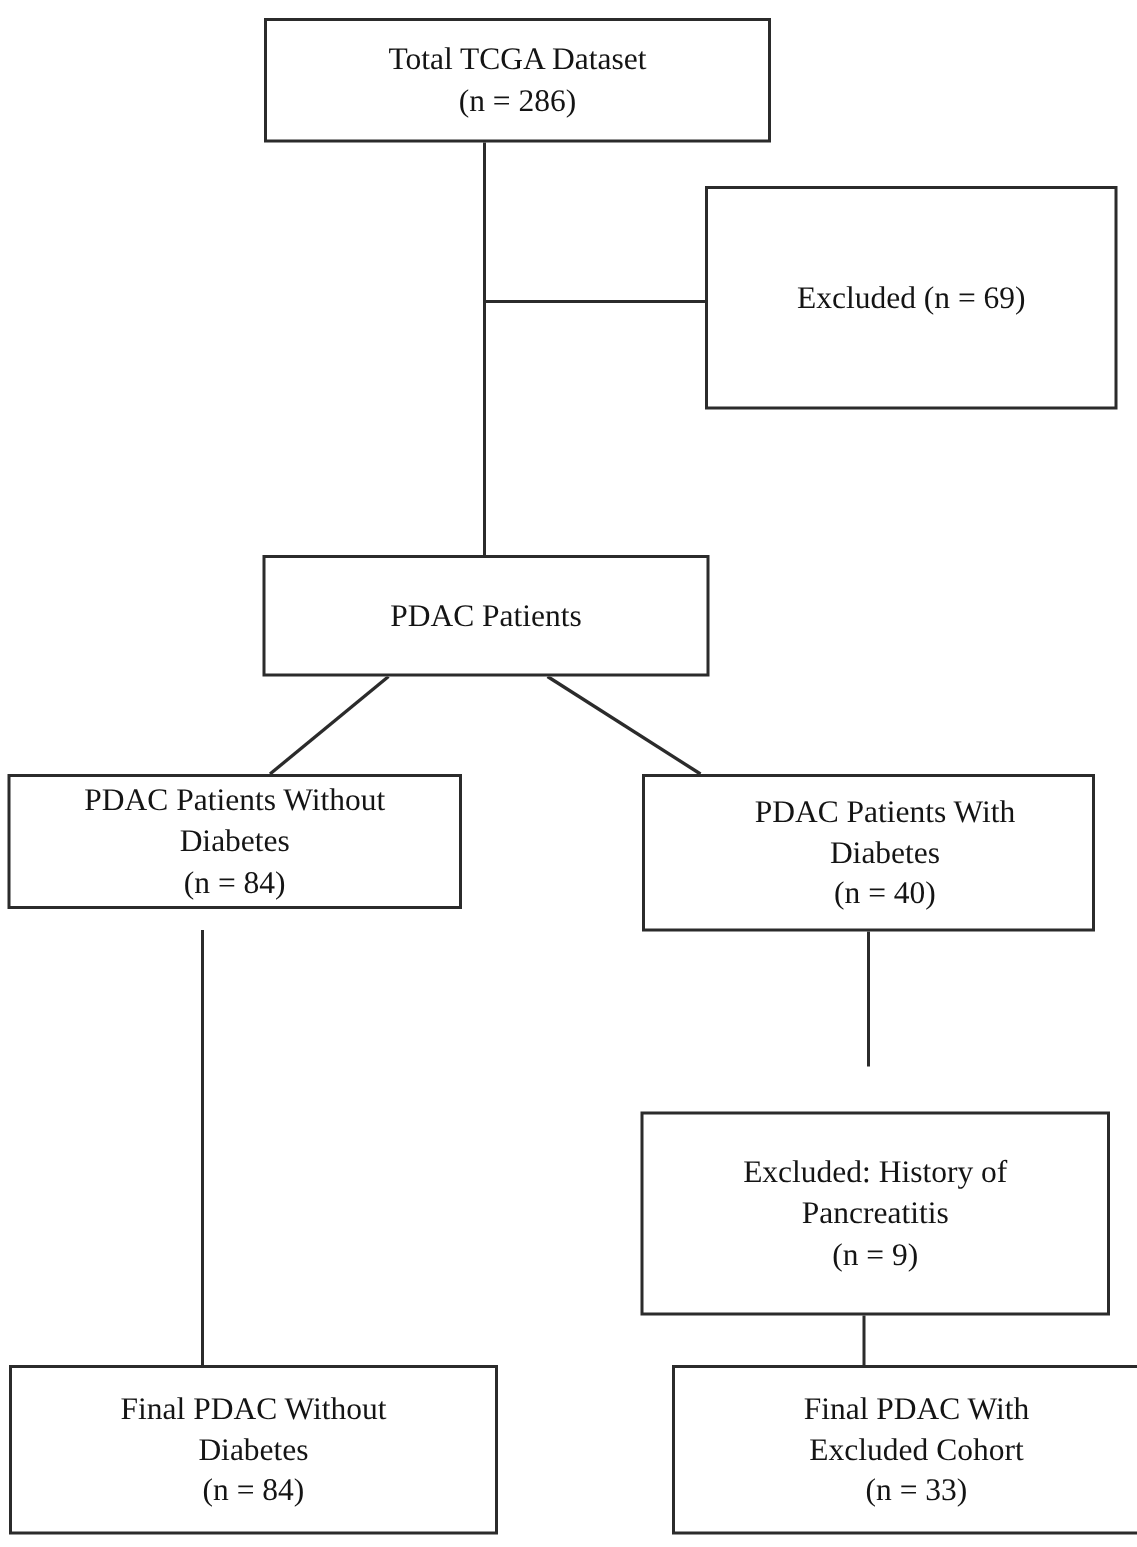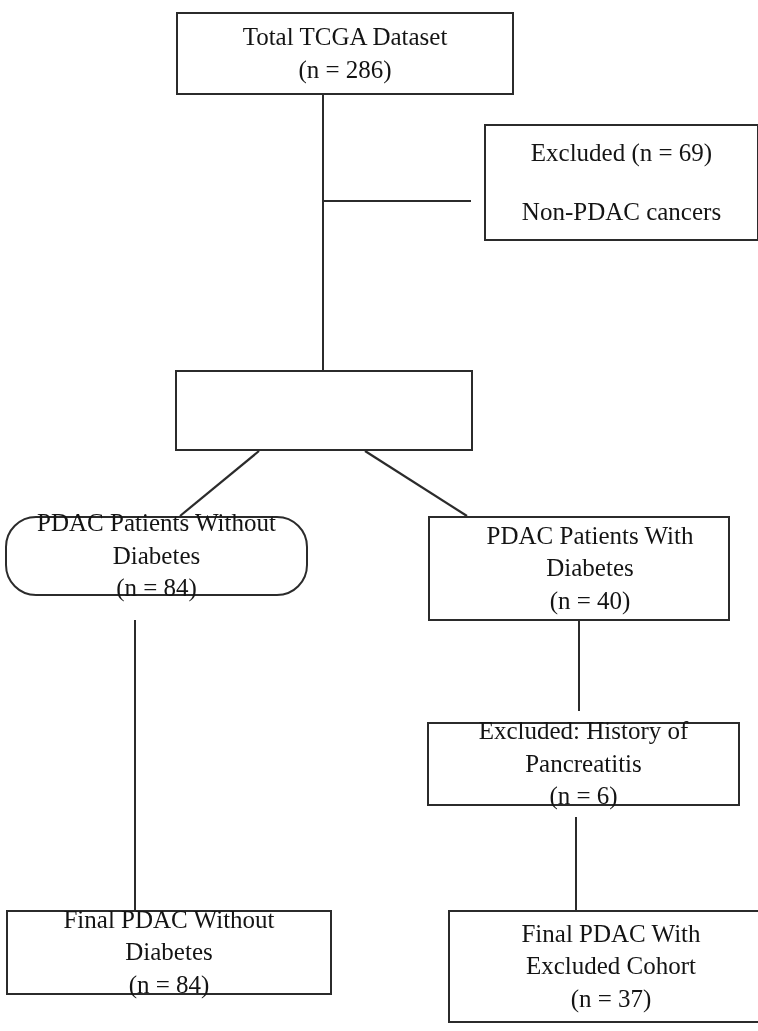--- a/index.html
+++ b/index.html
@@ -19,41 +19,41 @@
     position: absolute;
     box-sizing: border-box;
     border: 2px solid #2b2b2b;
     background: #ffffff;
     display: flex;
     flex-direction: column;
     align-items: center;
     justify-content: center;
     text-align: center;
     color: #141414;
-    font-size: 25px;
+    font-size: 21px;
     line-height: 1.30;
     z-index: 2;
   }
   .node .ln {
     display: block;
     white-space: nowrap;
   }
   
   .node.gapped .ln + .ln {
     margin-top: 26px;
   }
 
   
   #node-total        { left: 176px; top: 12px;  width: 338px; height: 83px; }
-  #node-excluded     { left: 470px; top: 124px; width: 275px; height: 117px; margin-left: 14px; }
+  #node-excluded     { left: 470px; top: 124px; width: 275px; height: 149px; }
   #node-identified   { left: 175px; top: 370px; width: 298px; height: 81px; }
-  #node-without-dm   { left: 5px;   top: 516px; width: 303px; height: 80px; border-radius: 31px; }
+  #node-without-dm   { left: 5px;   top: 516px; width: 303px; height: 90px; }
   #node-with-dm      { left: 428px; top: 516px; width: 302px; height: 105px; padding-left: 22px; }
-  #node-pancreatitis { left: 427px; top: 722px; width: 313px; height: 84px; }
-  #node-final-without{ left: 6px;   top: 910px; width: 326px; height: 85px; }
+  #node-pancreatitis { left: 427px; top: 741px; width: 313px; height: 136px; }
+  #node-final-without{ left: 6px;   top: 910px; width: 326px; height: 113px; }
   #node-final-with   { left: 428px; top: 910px; width: 326px; height: 113px; margin-left: 20px; }
 
   
   .conn {
     position: absolute;
     background: #2b2b2b;
     z-index: 1;
   }
   .conn.v { width: 2px; }
   .conn.h { height: 2px; }
@@ -100,49 +100,49 @@
     <line x1="365" y1="451" x2="467" y2="516"></line>
   </svg>
 
   <div class="node" id="node-total">
     <span class="ln">Total TCGA Dataset</span>
     <span class="ln">(n = 286)</span>
   </div>
 
   <div class="node gapped" id="node-excluded">
     <span class="ln">Excluded (n = 69)</span>
-    <span class="ln">Non-PDAC cancers</span>
   </div>
 
   <div class="node" id="node-identified">
+    <span class="ln">PDAC Patients</span>
   </div>
 
   <div class="node" id="node-without-dm">
     <span class="ln">PDAC Patients Without</span>
     <span class="ln">Diabetes</span>
     <span class="ln">(n = 84)</span>
   </div>
 
   <div class="node" id="node-with-dm">
     <span class="ln">PDAC Patients With</span>
     <span class="ln">Diabetes</span>
     <span class="ln">(n = 40)</span>
   </div>
 
   <div class="node" id="node-pancreatitis">
     <span class="ln">Excluded: History of</span>
     <span class="ln">Pancreatitis</span>
-    <span class="ln">(n = 6)</span>
+    <span class="ln">(n = 9)</span>
   </div>
 
   <div class="node" id="node-final-without">
     <span class="ln">Final PDAC Without</span>
     <span class="ln">Diabetes</span>
     <span class="ln">(n = 84)</span>
   </div>
 
   <div class="node" id="node-final-with">
     <span class="ln">Final PDAC With</span>
     <span class="ln">Excluded Cohort</span>
-    <span class="ln">(n = 37)</span>
+    <span class="ln">(n = 33)</span>
   </div>
 
 </div>
 
 </body></html>

